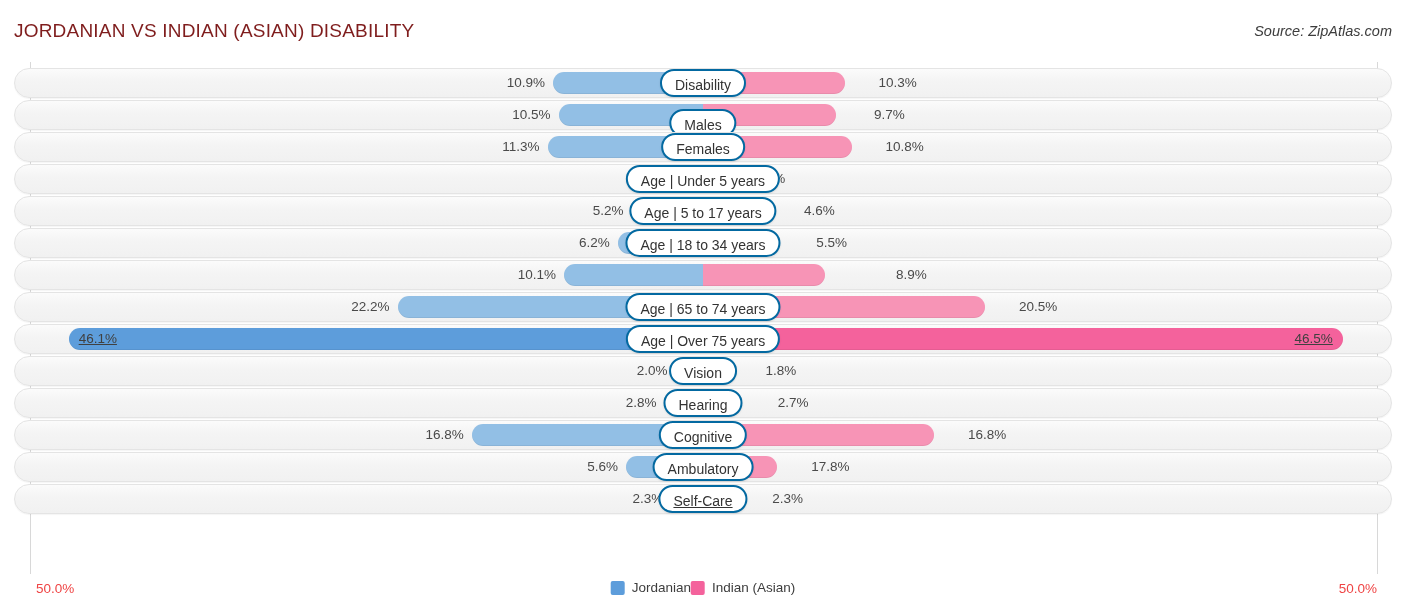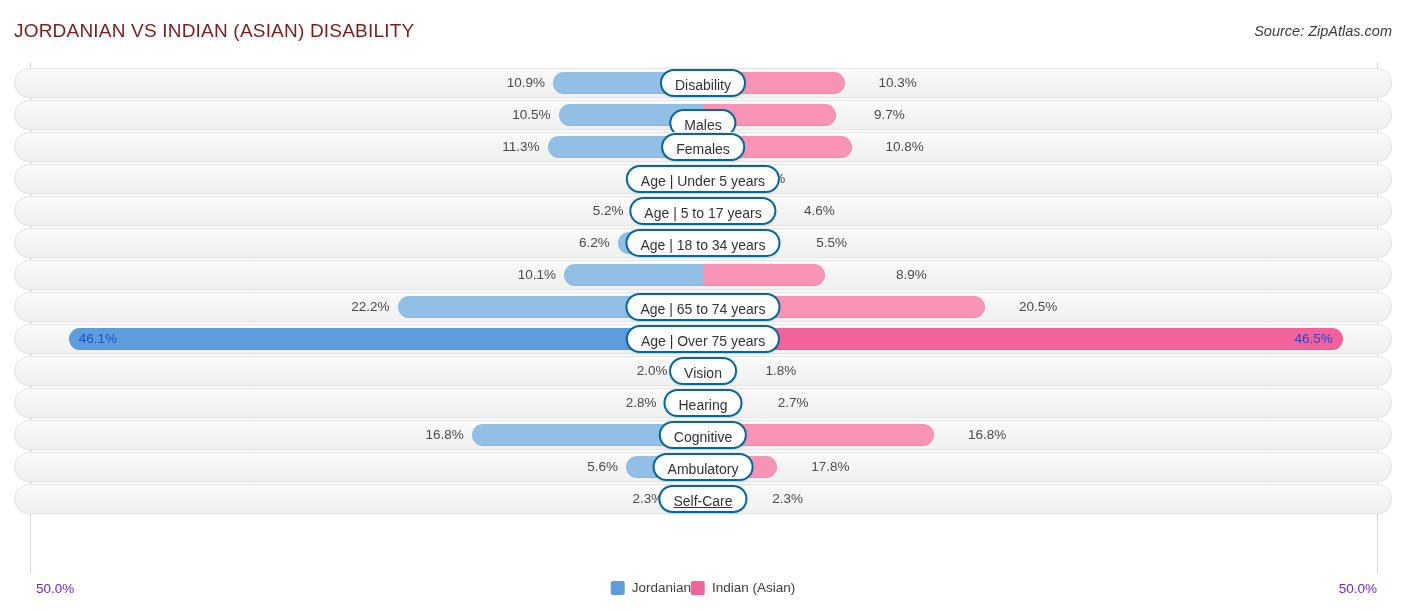--- a/index.html
+++ b/index.html
@@ -115,21 +115,22 @@
     top: 0;
     height: 30px;
     line-height: 30px;
     font-size: 13.5px;
     color: #4a4a4a;
     white-space: nowrap;
   }
   .val.l { text-align: right; }
   .val.r { text-align: center; }
   .row.highlight .val.inside {
-    color: #1d4ed8;
+    color: #404040;
+    text-decoration: underline;
   }
 
   
   .pill {
     position: absolute;
     top: 1px;
     height: 28px;
     line-height: 28px;
     background: #ffffff;
     border: 2px solid #0369a1;
@@ -149,21 +150,21 @@
     position: absolute;
     left: 0;
     top: 574px;
     width: 1406px;
     height: 38px;
   }
   .axis-left, .axis-right {
     position: absolute;
     top: 7px;
     font-size: 13.5px;
-    color: #6d28d9;
+    color: #ef4444;
     white-space: nowrap;
   }
   .axis-left  { left: 36px; }
   .axis-right { right: 29px; }
 
   .legend {
     position: absolute;
     left: 50%;
     top: 6px;
     transform: translateX(-50%);

